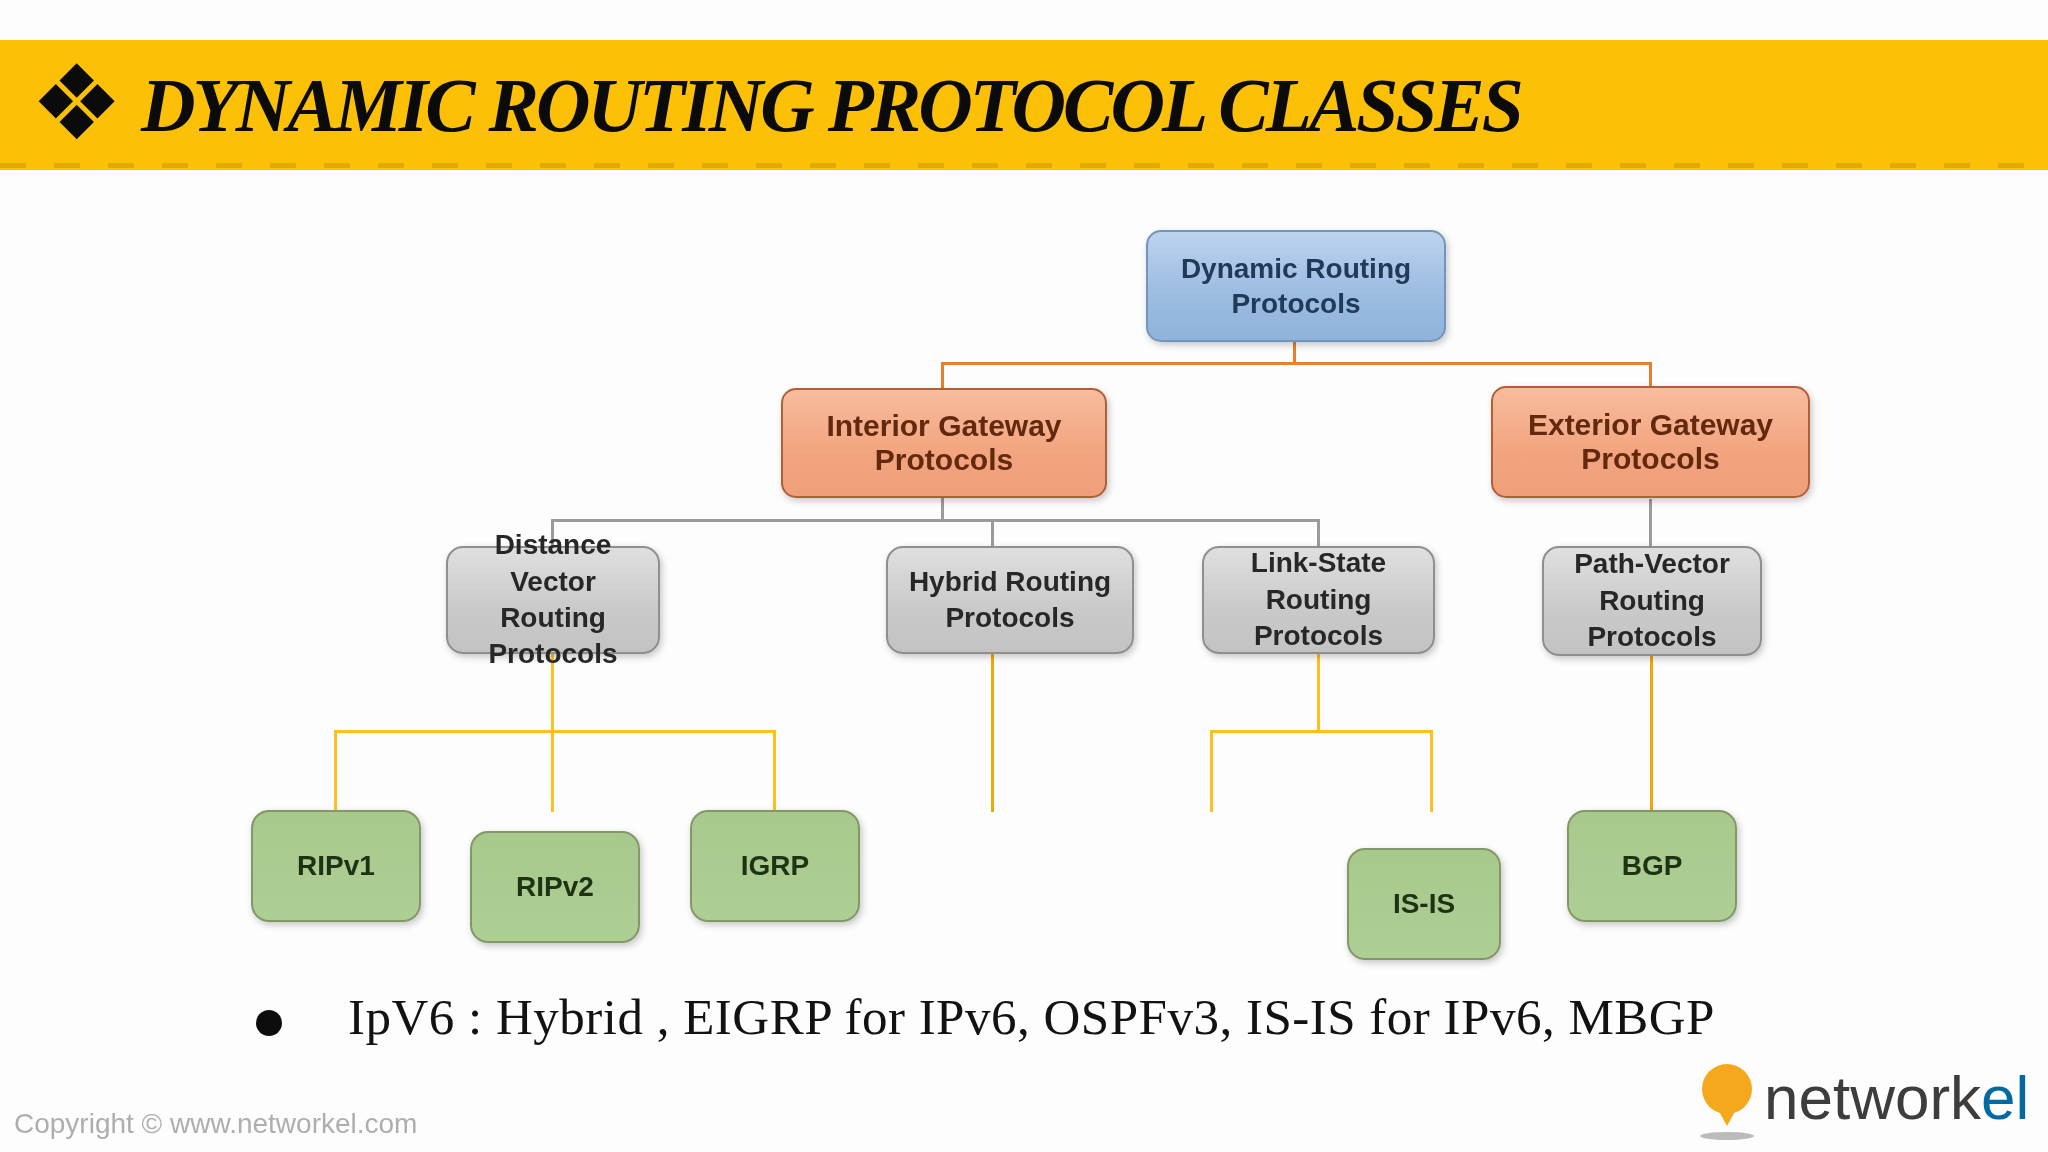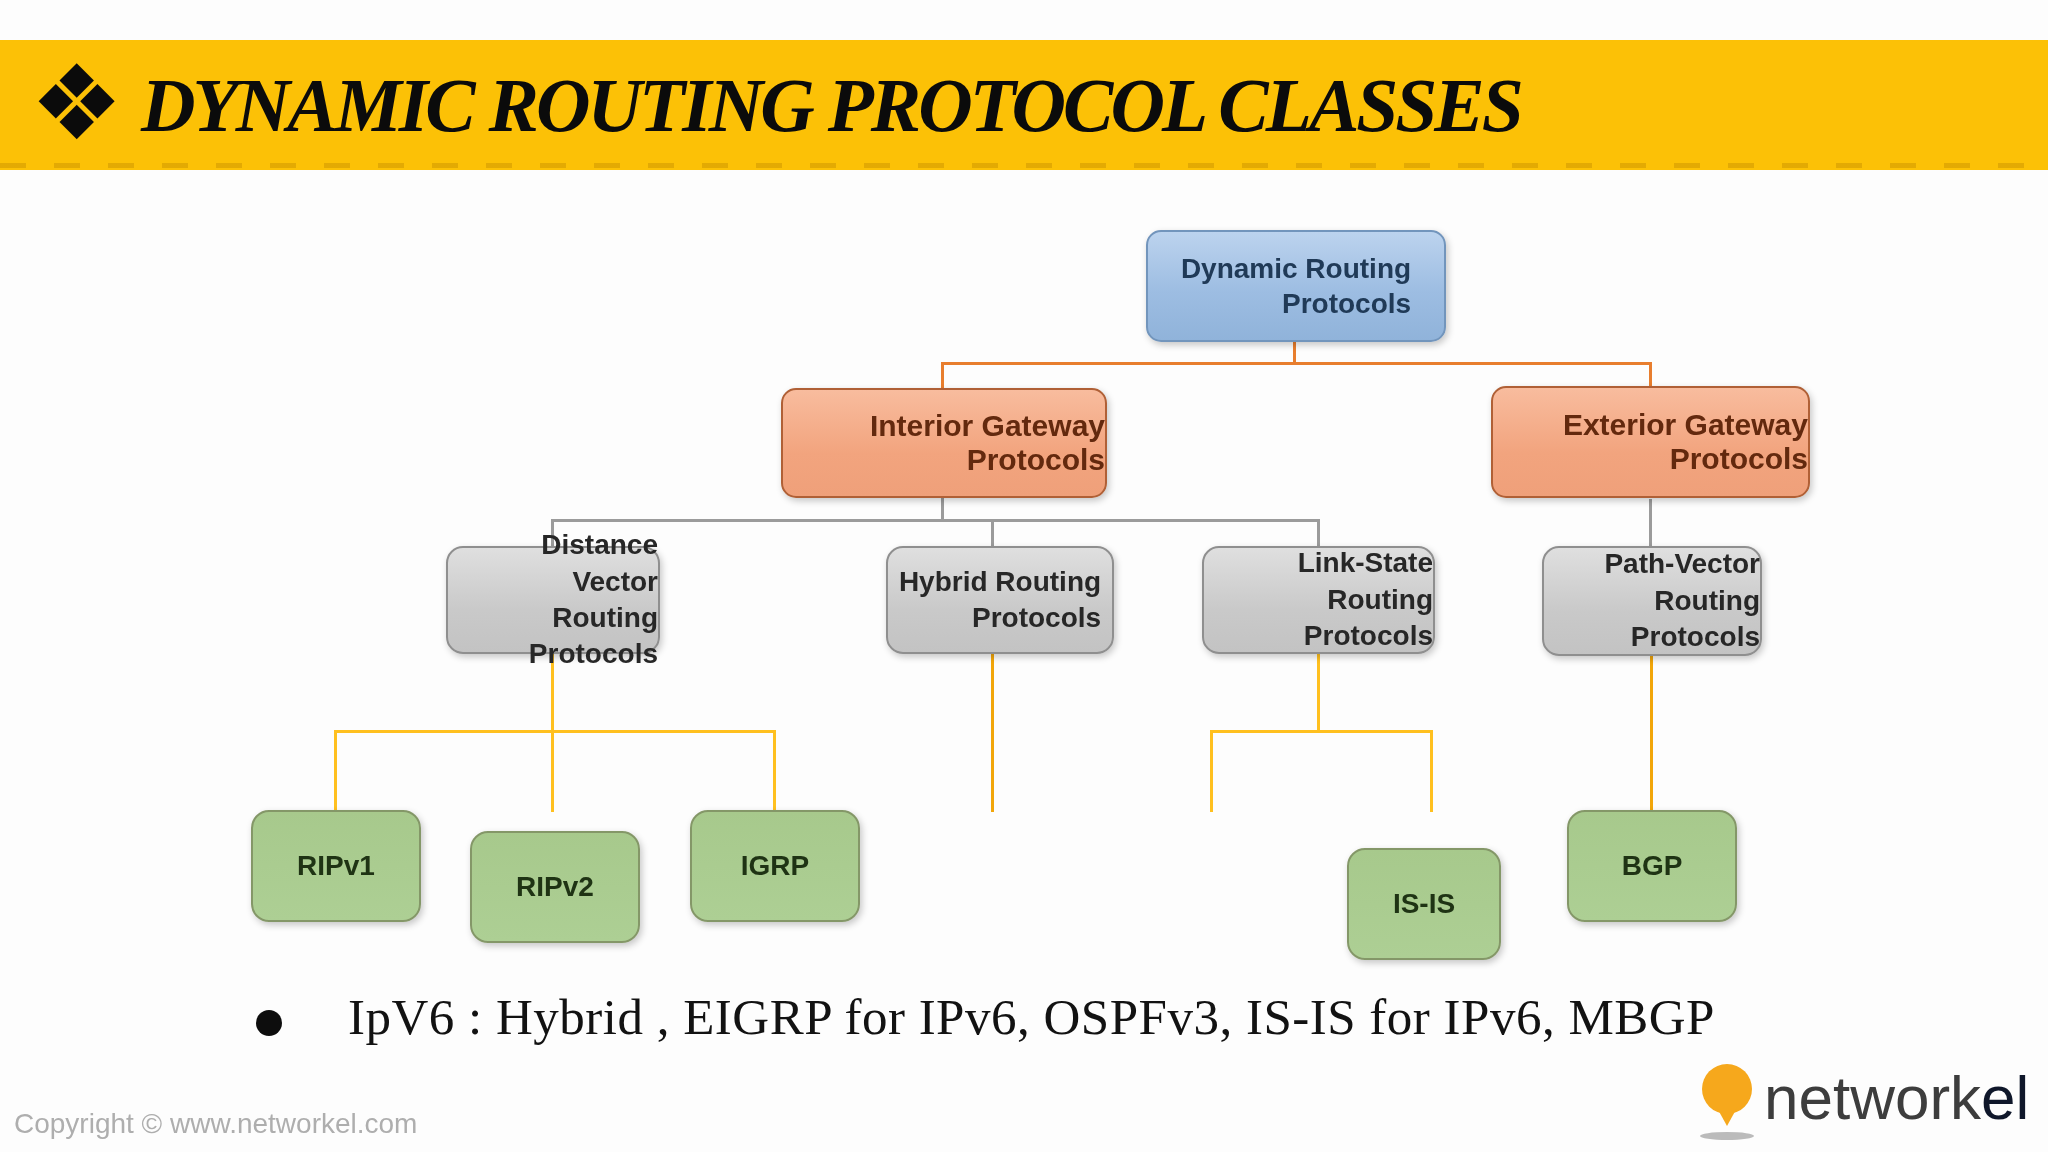--- a/index.html
+++ b/index.html
@@ -23,21 +23,21 @@
   }
   .header-title{
     font-family:"Liberation Serif","DejaVu Serif",serif;
     font-style:italic;font-weight:700;font-size:77px;color:#0b0b0b;
     letter-spacing:-3px;white-space:nowrap;transform:scaleX(.98);
     transform-origin:left center;
   }
   
   .node{
     position:absolute;display:flex;align-items:center;justify-content:center;
-    text-align:right;border-radius:15px;box-sizing:border-box;
+    text-align:center;border-radius:15px;box-sizing:border-box;
     box-shadow:2px 3px 7px rgba(0,0,0,.22);
   }
   .node-label{white-space:pre-line;font-weight:700;}
   .node.blue{
     background:linear-gradient(180deg,#bcd3ee 0%,#9dbde2 55%,#90b3da 100%);
     border:2px solid #7295bc;
   }
   .node.blue .node-label{font-size:28px;color:#203a57;line-height:1.25;}
   .node.orange{
     background:linear-gradient(180deg,#f8bc9e 0%,#f2a47e 60%,#efa07a 100%);
@@ -85,21 +85,21 @@
     border-top:20px solid #F6A81C;
   }
   .balloon-shadow{
     position:absolute;left:6px;top:74px;width:54px;height:8px;border-radius:50%;
     background:#8f8f8f;opacity:.6;
   }
   .logo-text{
     position:absolute;left:70px;top:4px;font-size:62px;font-weight:400;
     color:#3d3d3d;letter-spacing:0;
   }
-  .logo-text .lt{color:#0f172a;}
+  .logo-text .lt{color:#0369a1;}
 </style>
 </head>
 <body>
 
 <div id="slide">
 
   <div class="header-bar">
     <span class="header-icon">❖</span>
     <span class="header-title">DYNAMIC ROUTING PROTOCOL CLASSES</span>
   </div>
@@ -137,21 +137,21 @@
     <span class="node-label">Interior Gateway Protocols</span>
   </div>
   <div class="node orange" style="left:1491px;top:386px;width:319px;height:112px">
     <span class="node-label">Exterior Gateway Protocols</span>
   </div>
 
   <div class="node gray" style="left:446px;top:546px;width:214px;height:108px">
     <span class="node-label">Distance Vector
 Routing Protocols</span>
   </div>
-  <div class="node gray" style="left:886px;top:546px;width:228px;height:108px">
+  <div class="node gray" style="left:886px;top:546px;width:248px;height:108px">
     <span class="node-label">Hybrid Routing
 Protocols</span>
   </div>
   <div class="node gray" style="left:1202px;top:546px;width:233px;height:108px">
     <span class="node-label">Link-State Routing
 Protocols</span>
   </div>
   <div class="node gray" style="left:1542px;top:546px;width:220px;height:110px">
     <span class="node-label">Path-Vector
 Routing Protocols</span>

